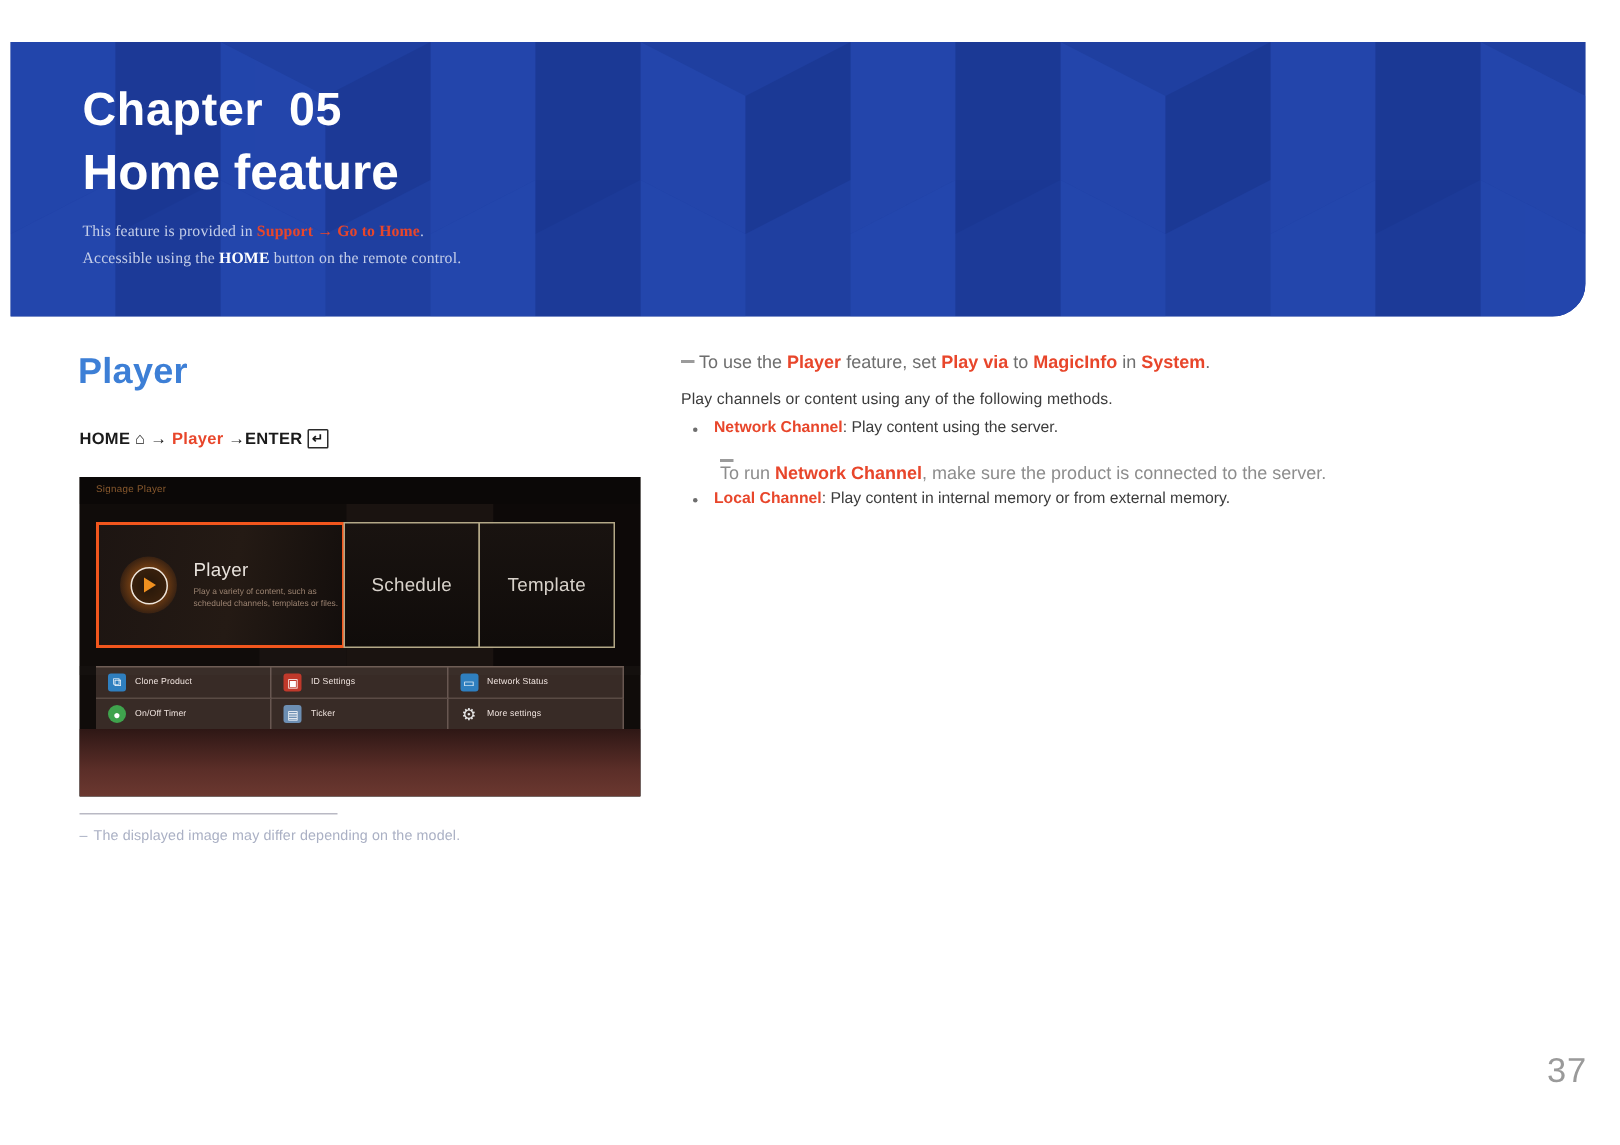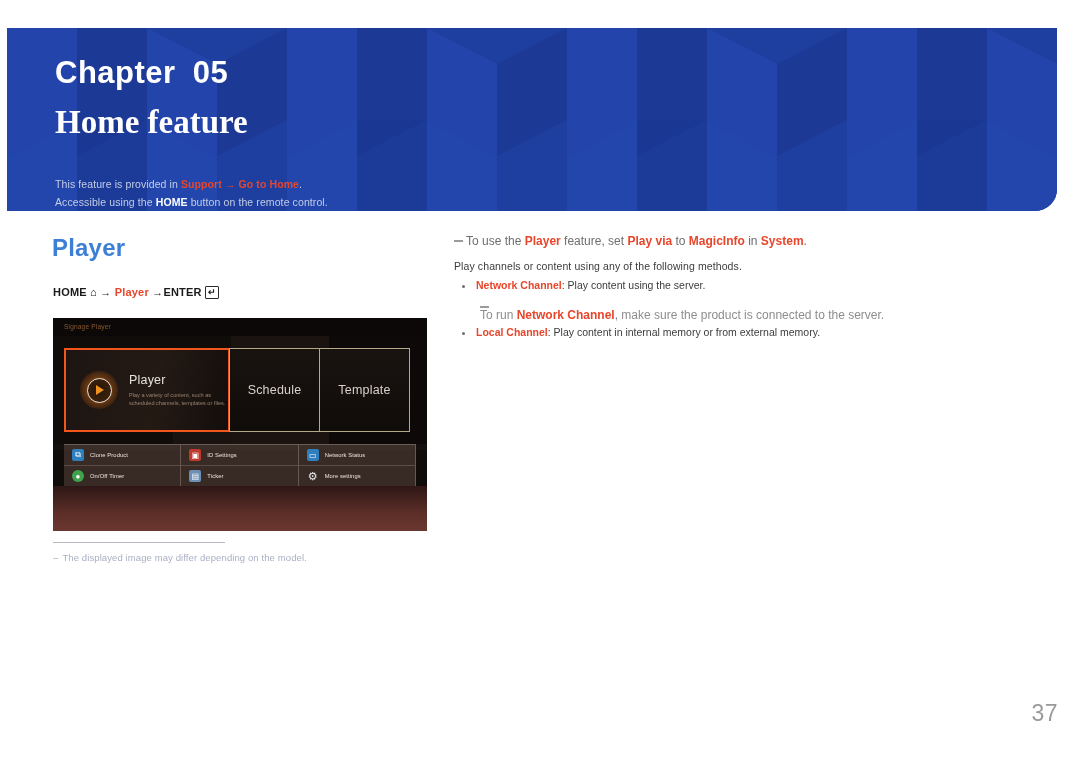--- a/index.html
+++ b/index.html
@@ -21,23 +21,23 @@
   }
   .banner-pattern { position: absolute; inset: 0; }
   .banner-inner { position: relative; z-index: 3; padding: 26px 8px 0 48px; }
   .chapter-line {
     color: #ffffff; font-size: 31px; font-weight: bold;
     letter-spacing: 0.5px; line-height: 1.2;
   }
   .chapter-line .num { margin-left: 17px; }
   .chapter-title {
     color: #ffffff; font-size: 33px; font-weight: bold;
-    line-height: 1.25; margin-top: 11px; font-family: Liberation Serif, serif;
-  }
-  .banner-notes { margin-top: 32px; }
+    line-height: 1.25; margin-top: 3px;
+  }
+  .banner-notes { margin-top: 11px; font-family: Liberation Serif, serif; }
   .banner-note {
     font-size: 10.5px; color: #c3cde8; line-height: 18px;
     letter-spacing: 0.1px;
   }
   .banner-note .accent { color: #e8462b; font-weight: bold; }
   .banner-note .strong { color: #ffffff; font-weight: bold; }
 
   
   .section-title {
     position: absolute; left: 52px; top: 234px;

